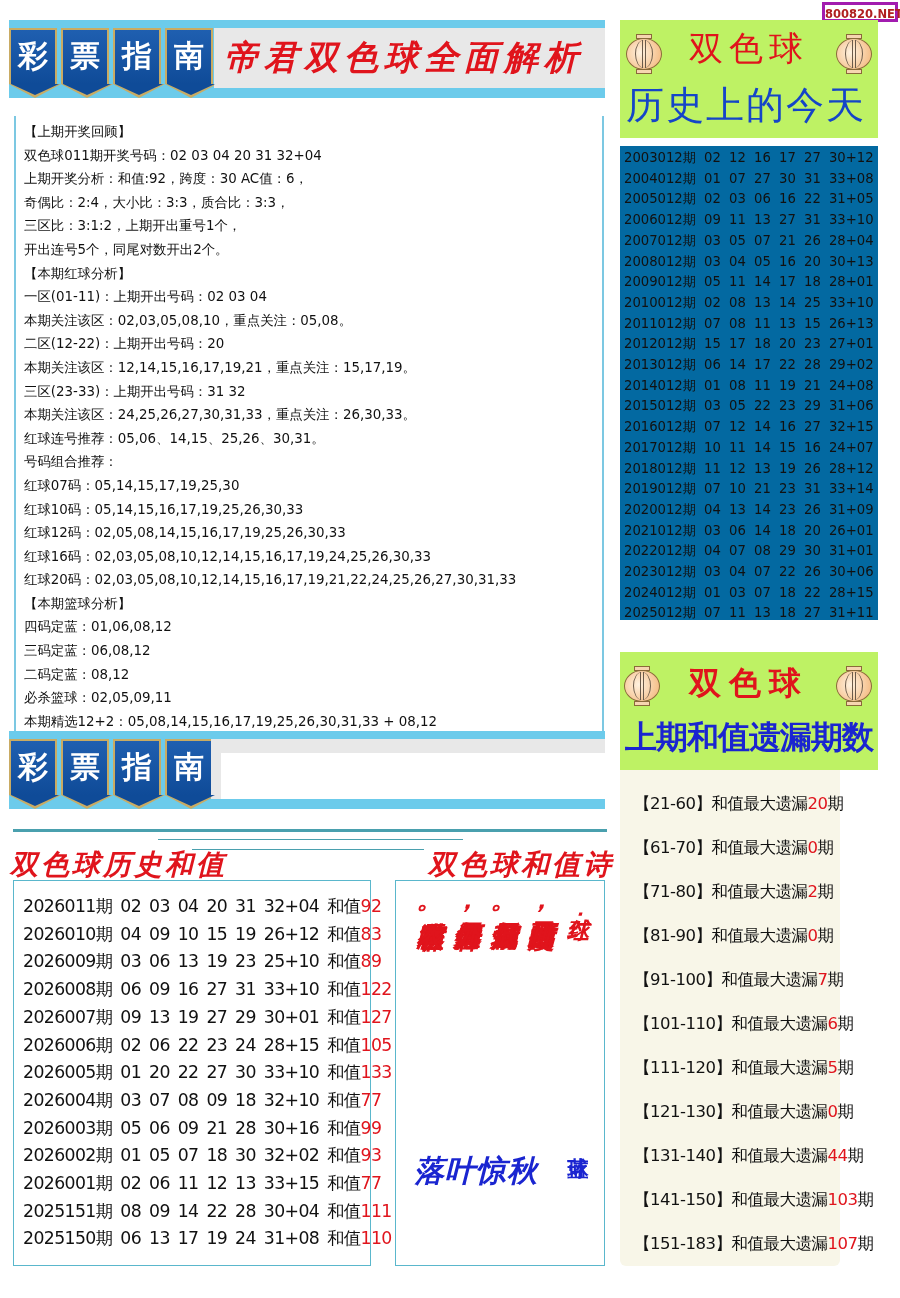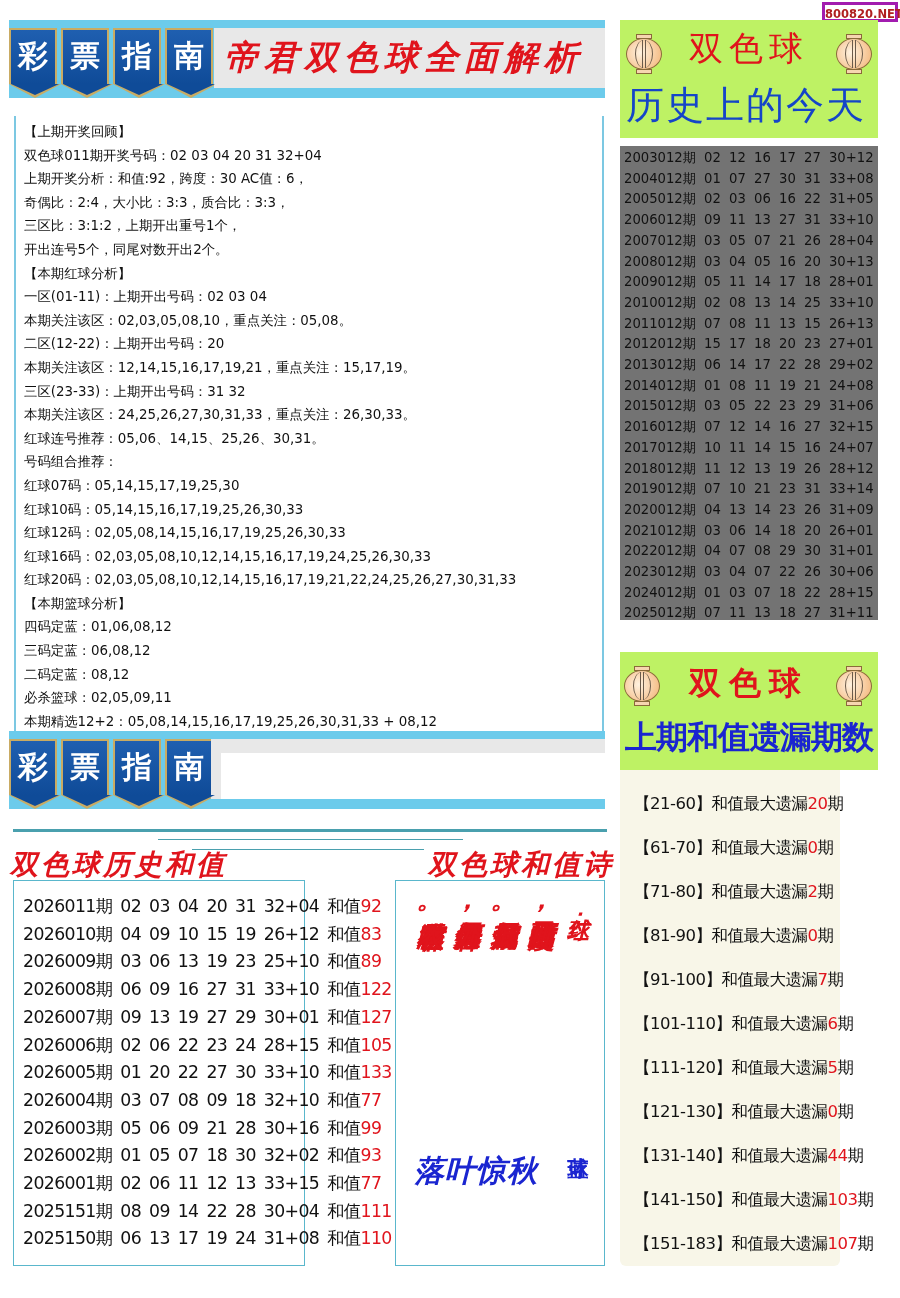--- a/index.html
+++ b/index.html
@@ -74,21 +74,21 @@
   .hist-head .red-title {
     position: absolute; left: 0; right: 0; top: 6px; text-align: center;
     color: #e0141c; font-family: "DejaVu Serif", serif; font-size: 34px; letter-spacing: 6px;
   }
   .hist-head .blue-title {
     position: absolute; left: 0; right: 6px; top: 60px; text-align: center;
     color: #1545c8; font-family: "DejaVu Serif", serif; font-size: 38px; letter-spacing: 2px;
   }
   .hist-list {
     position: absolute; left: 620px; top: 146px; width: 258px; height: 474px;
-    background: #737373; padding: 2px 0 0 4px; font-size: 13.2px; line-height: 20.7px;
+    background: #0369a1; padding: 2px 0 0 4px; font-size: 13.2px; line-height: 20.7px;
   }
   .hist-row { white-space: nowrap; word-spacing: 4px; }
 
   .miss-head { top: 652px; height: 118px; }
   .miss-head .red-title {
     position: absolute; left: 0; right: 0; top: 10px; text-align: center;
     color: #e0141c; font-family: "DejaVu Sans", sans-serif; font-weight: bold; font-size: 32px; letter-spacing: 8px;
   }
   .miss-head .blue-title {
     position: absolute; left: 0; right: 0; top: 64px; text-align: center;
@@ -102,21 +102,21 @@
   .miss-row { white-space: nowrap; }
   .miss-row .val { color: #e0141c; }
 
   
   .rule { position: absolute; background: #4aa0ae; }
   .section-title {
     position: absolute; color: #e0141c; font-family: "DejaVu Serif", serif; font-weight: bold; font-style: italic;
     font-size: 28px; letter-spacing: 3px;
   }
   .sum-box {
-    position: absolute; left: 13px; top: 880px; width: 292px; height: 386px;
+    position: absolute; left: 13px; top: 880px; width: 358px; height: 386px;
     border: 1.5px solid #5ab7cc; padding: 12px 0 0 9px;
     font-size: 17.3px; line-height: 27.7px; letter-spacing: -0.6px;
   }
   .sum-row { white-space: nowrap; word-spacing: 3px; }
   .sum-row .val { color: #e0141c; }
 
   .poem-box {
     position: absolute; left: 395px; top: 880px; width: 210px; height: 386px;
     border: 1.5px solid #5ab7cc;
   }

